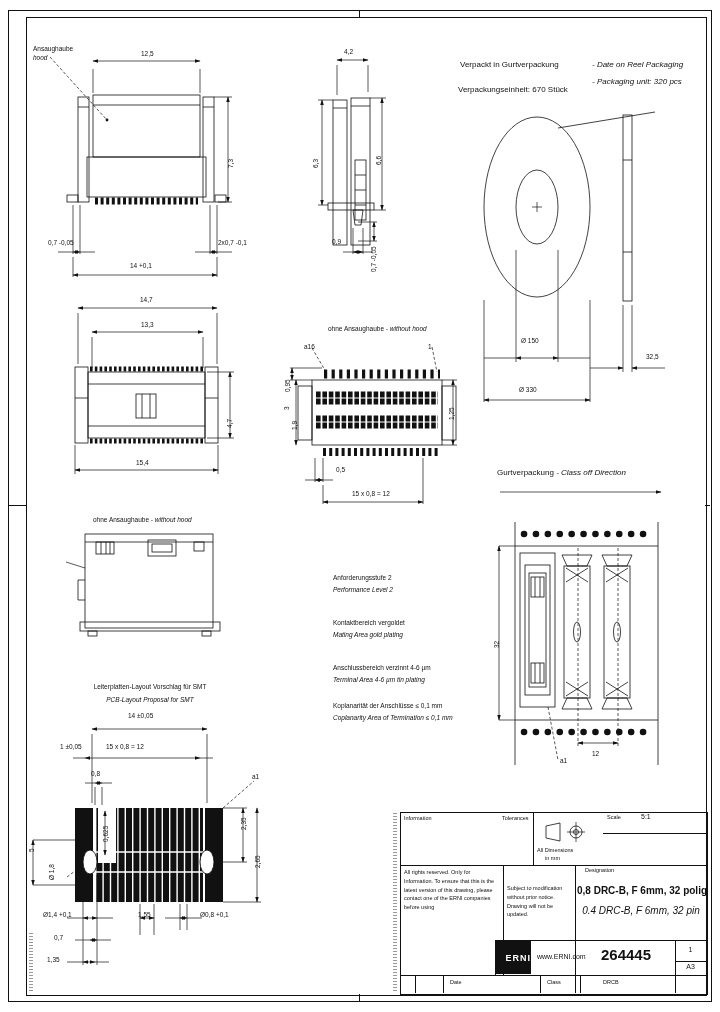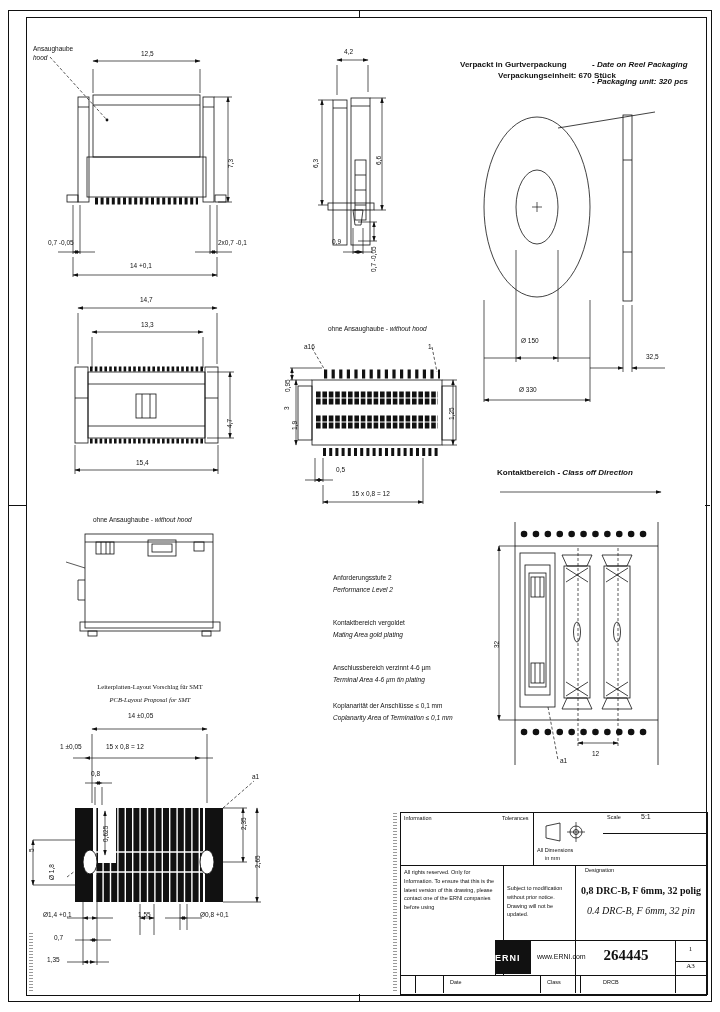--- a/index.html
+++ b/index.html
@@ -1,32 +1,32 @@
 <!DOCTYPE html>
 <html><head>
 <meta charset="utf-8">
 <style>
   html,body{margin:0;padding:0;background:#e8e8e8;}
   #sheet{position:relative;width:720px;height:1012px;background:#ffffff;
          font-family:"Liberation Sans",sans-serif;color:#111;overflow:hidden;}
   .frame{position:absolute;border:1px solid #111;}
   .t{position:absolute;white-space:nowrap;color:#111;line-height:1.1;}
-  .d6{font-size:6.5px;} .d5{font-size:5.5px;} .d7{font-size:7px;} .d8{font-size:8px;font-weight:700;}
+  .d6{font-size:6.5px;} .d5{font-size:5.5px;} .d7{font-size:7px;} .d8{font-size:8px;font-weight:400;}
   .it{font-style:italic;} .b{font-weight:bold;}
   .v{transform-origin:0 0;transform:rotate(-90deg);}
   .hl{position:absolute;height:1px;background:#111;}
   .vl{position:absolute;width:1px;background:#111;}
   .tinytext{position:absolute;width:4px;background:repeating-linear-gradient(0deg,#999 0 1px,transparent 1px 3px);}
   svg{position:absolute;overflow:visible;}
   .ln{stroke:#111;stroke-width:0.8;fill:none;}
   .dl{stroke:#111;stroke-width:0.7;fill:none;}
   .dash{stroke-dasharray:3 2;}
-  .ctr{text-align:center;font-family:Liberation Serif, serif;}
+  .ctr{text-align:center;}
   #logo{position:absolute;left:495px;top:941px;width:36px;height:33px;background:#111;
-        color:#fff;display:flex;align-items:center;justify-content:flex-start;
+        color:#fff;display:flex;align-items:center;justify-content:flex-end;
         font-weight:bold;font-size:9px;letter-spacing:1px;}
 </style>
 </head>
 <body>
 
 <div id="sheet">
 
   <div class="frame" style="left:8px;top:10px;width:702px;height:990px;"></div>
   <div class="frame" style="left:26px;top:17px;width:679px;height:977px;"></div>
   <div class="hl" style="left:359px;top:10px;width:1px;height:7px;"></div>
@@ -38,21 +38,21 @@
   <svg width="0" height="0">
     <defs>
       <marker id="ar" viewBox="0 0 10 10" refX="9" refY="5" markerWidth="8" markerHeight="8" orient="auto-start-reverse">
         <path d="M0,1.8 L10,5 L0,8.2 z" fill="#111"></path>
       </marker>
     </defs>
   </svg>
 
   <div class="t d8" style="left:460px;top:61px;">Verpackt in Gurtverpackung</div>
   <div class="t d8 it" style="left:592px;top:61px;">-  Date on Reel Packaging</div>
-  <div class="t d8" style="left:458px;top:72px;margin-left:40px;">Verpackungseinheit:  670 Stück</div>
+  <div class="t d8" style="left:458px;top:86px;">Verpackungseinheit:  670 Stück</div>
   <div class="t d8 it" style="left:592px;top:78px;">-  Packaging unit:  320 pcs</div>
 
   <svg style="left:50px;top:55px;" width="245" height="230" viewBox="0 0 245 230">
     <line class="dl dash" x1="0" y1="2" x2="57" y2="65"></line>
       <circle cx="57" cy="65" r="1.4" fill="#111"></circle>
     <line class="dl" x1="43" y1="14" x2="43" y2="38"></line>
       <line class="dl" x1="150" y1="14" x2="150" y2="38"></line>
     <line class="dl" x1="43" y1="6" x2="150" y2="6" marker-start="url(#ar)" marker-end="url(#ar)"></line>
     <rect class="ln" x="28" y="42" width="11" height="105"></rect>
       <line class="ln" x1="28" y1="52" x2="39" y2="52"></line>
@@ -246,21 +246,21 @@
   <div class="t d6" style="left:333px;top:574px;">Anforderungsstufe 2</div>
   <div class="t d6 it" style="left:333px;top:586px;">Performance Level 2</div>
   <div class="t d6" style="left:333px;top:619px;">Kontaktbereich vergoldet</div>
   <div class="t d6 it" style="left:333px;top:631px;">Mating Area gold plating</div>
   <div class="t d6" style="left:333px;top:664px;">Anschlussbereich verzinnt 4-6 µm</div>
   <div class="t d6 it" style="left:333px;top:676px;">Terminal Area 4-6 µm tin plating</div>
   <div class="t d6" style="left:333px;top:702px;">Koplanarität der Anschlüsse ≤ 0,1 mm</div>
   <div class="t d6 it" style="left:333px;top:714px;">Coplanarity Area of Termination ≤ 0,1 mm</div>
 
   <div class="t d8" style="left:497px;top:469px;">
-    <span>Kontaktbereich</span>
+    <span>Gurtverpackung</span>
     <span class="it">- Class off Direction</span>
   </div>
   <svg style="left:495px;top:483px;" width="175" height="18" viewBox="0 0 175 18">
     <line class="dl" x1="5" y1="9" x2="166" y2="9" marker-end="url(#ar)" stroke-width="1"></line>
   </svg>
 
   <svg style="left:488px;top:520px;" width="186" height="250" viewBox="0 0 186 250">
     <line class="ln" x1="27" y1="2" x2="27" y2="245"></line>
       <line class="ln" x1="170" y1="2" x2="170" y2="245"></line>
     <line x1="36" y1="14" x2="165" y2="14" stroke="#111" stroke-width="6.5" stroke-dasharray="0.1 11.8" stroke-linecap="round"></line>

